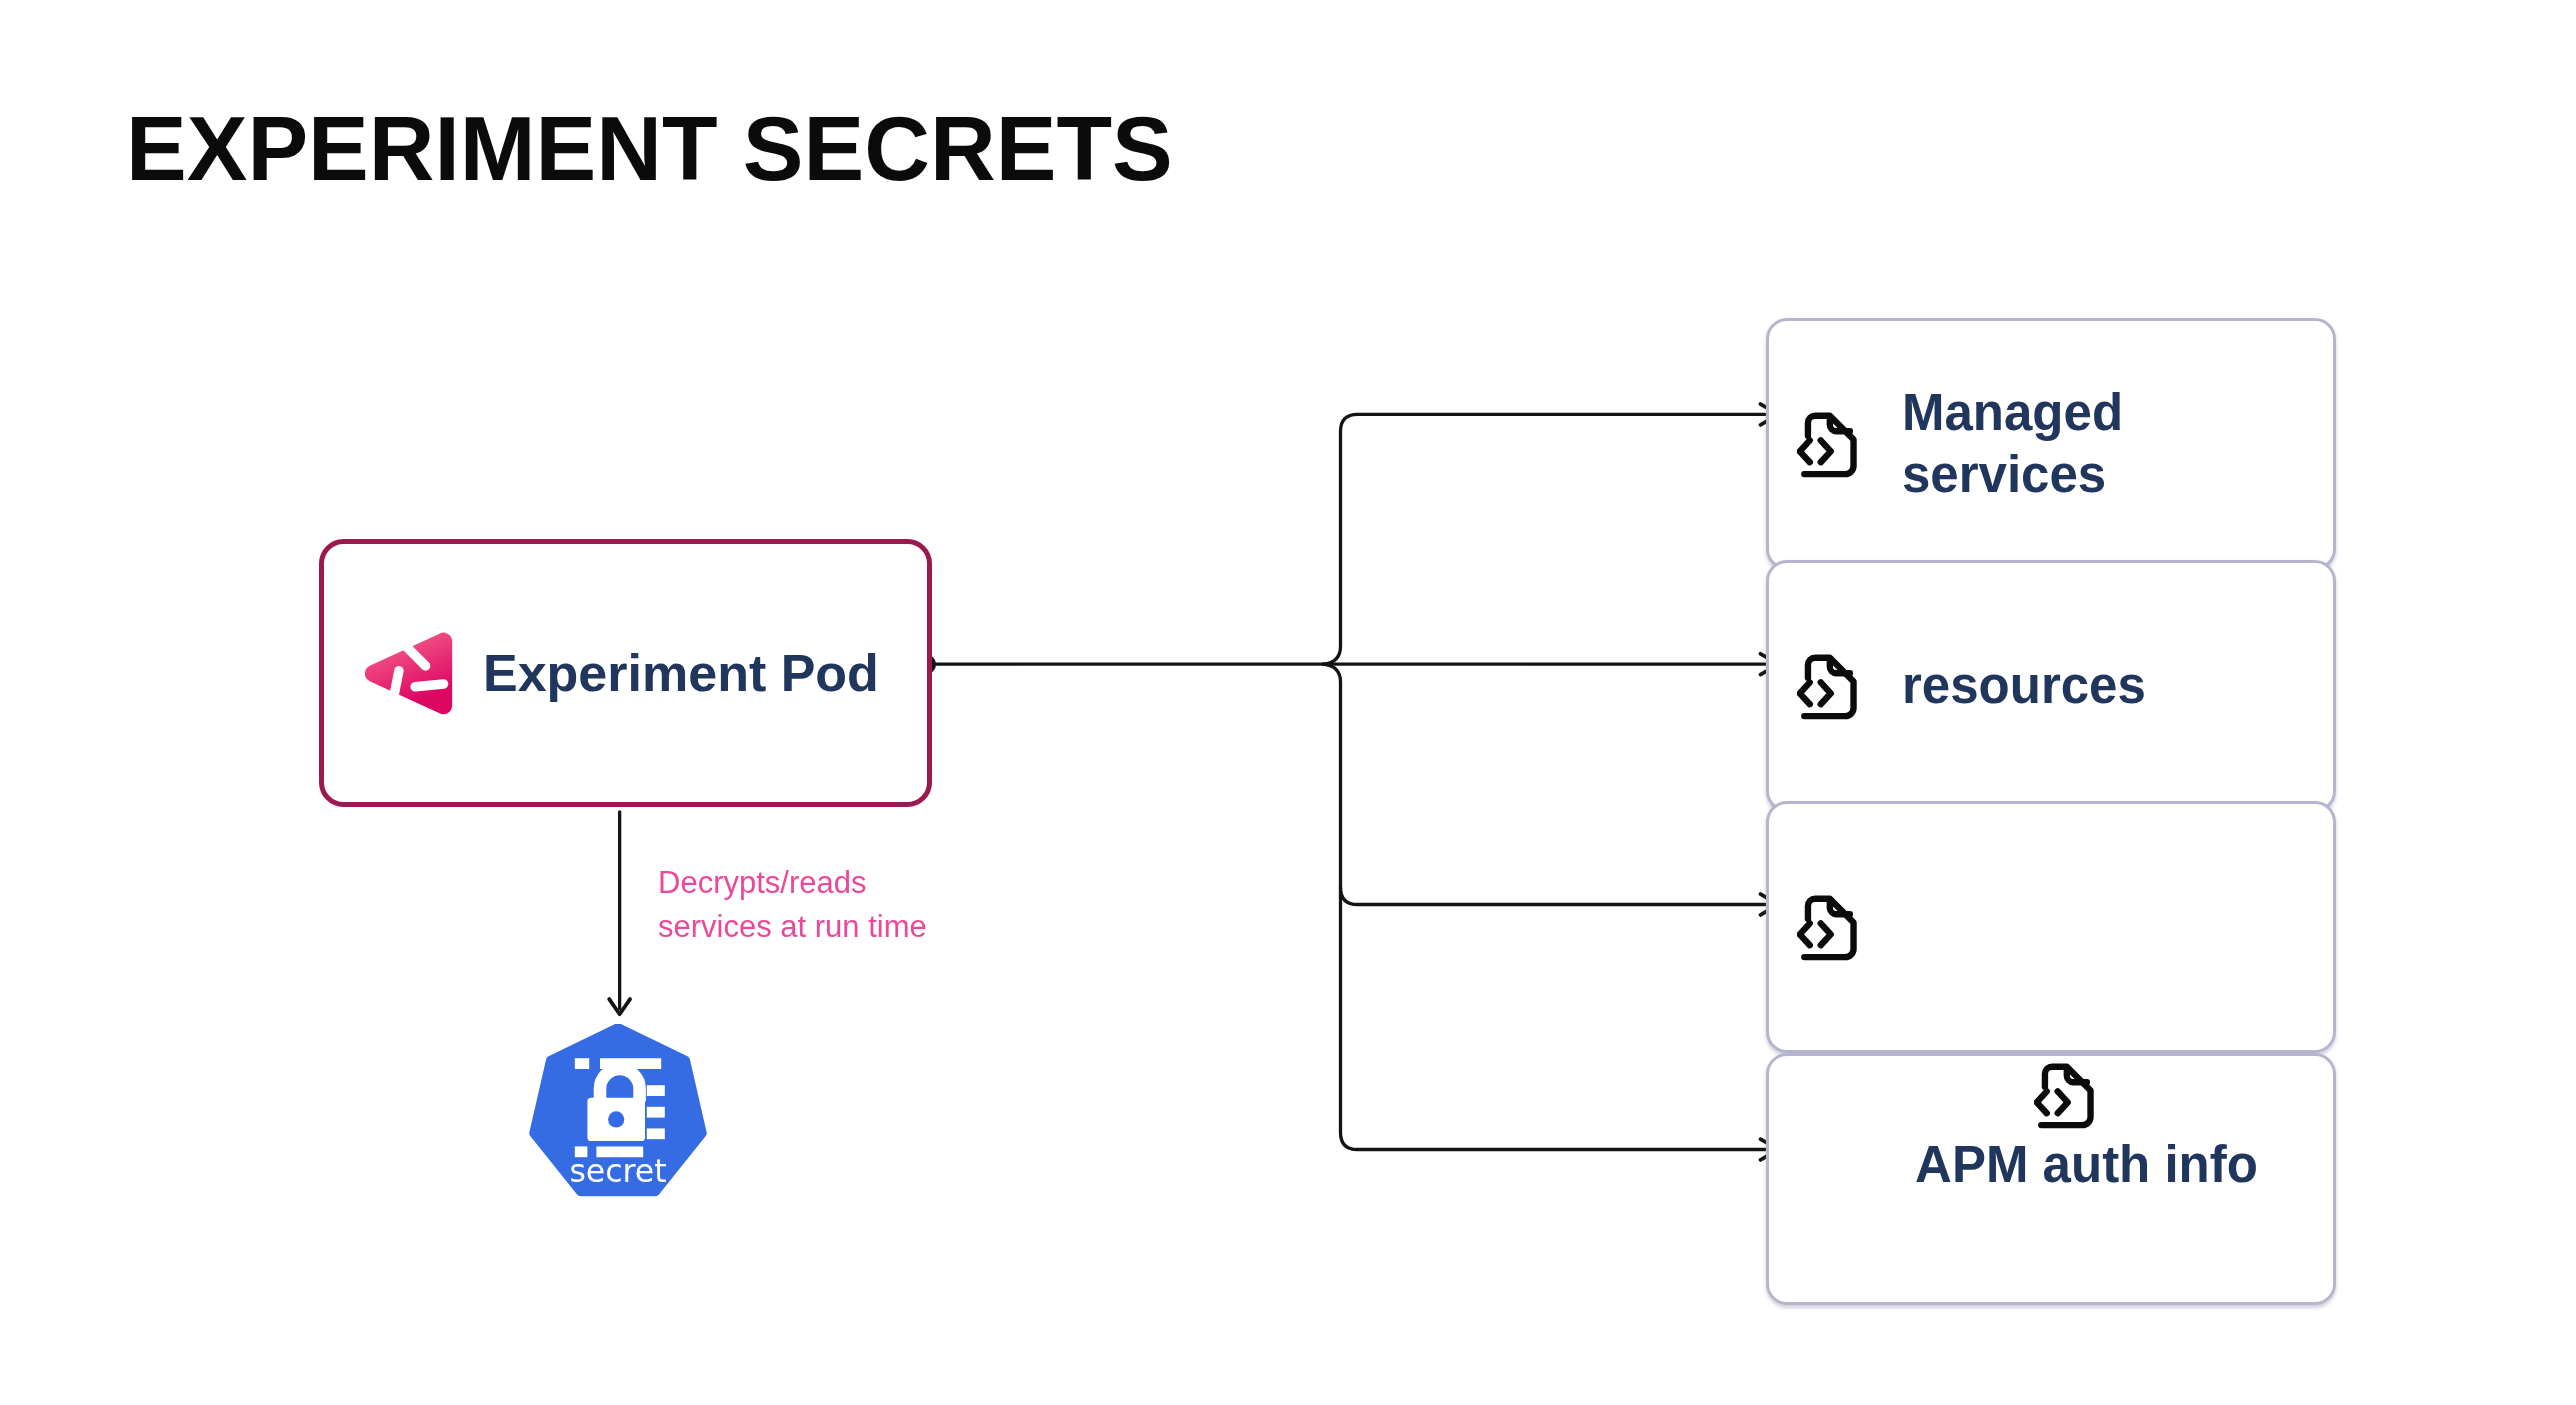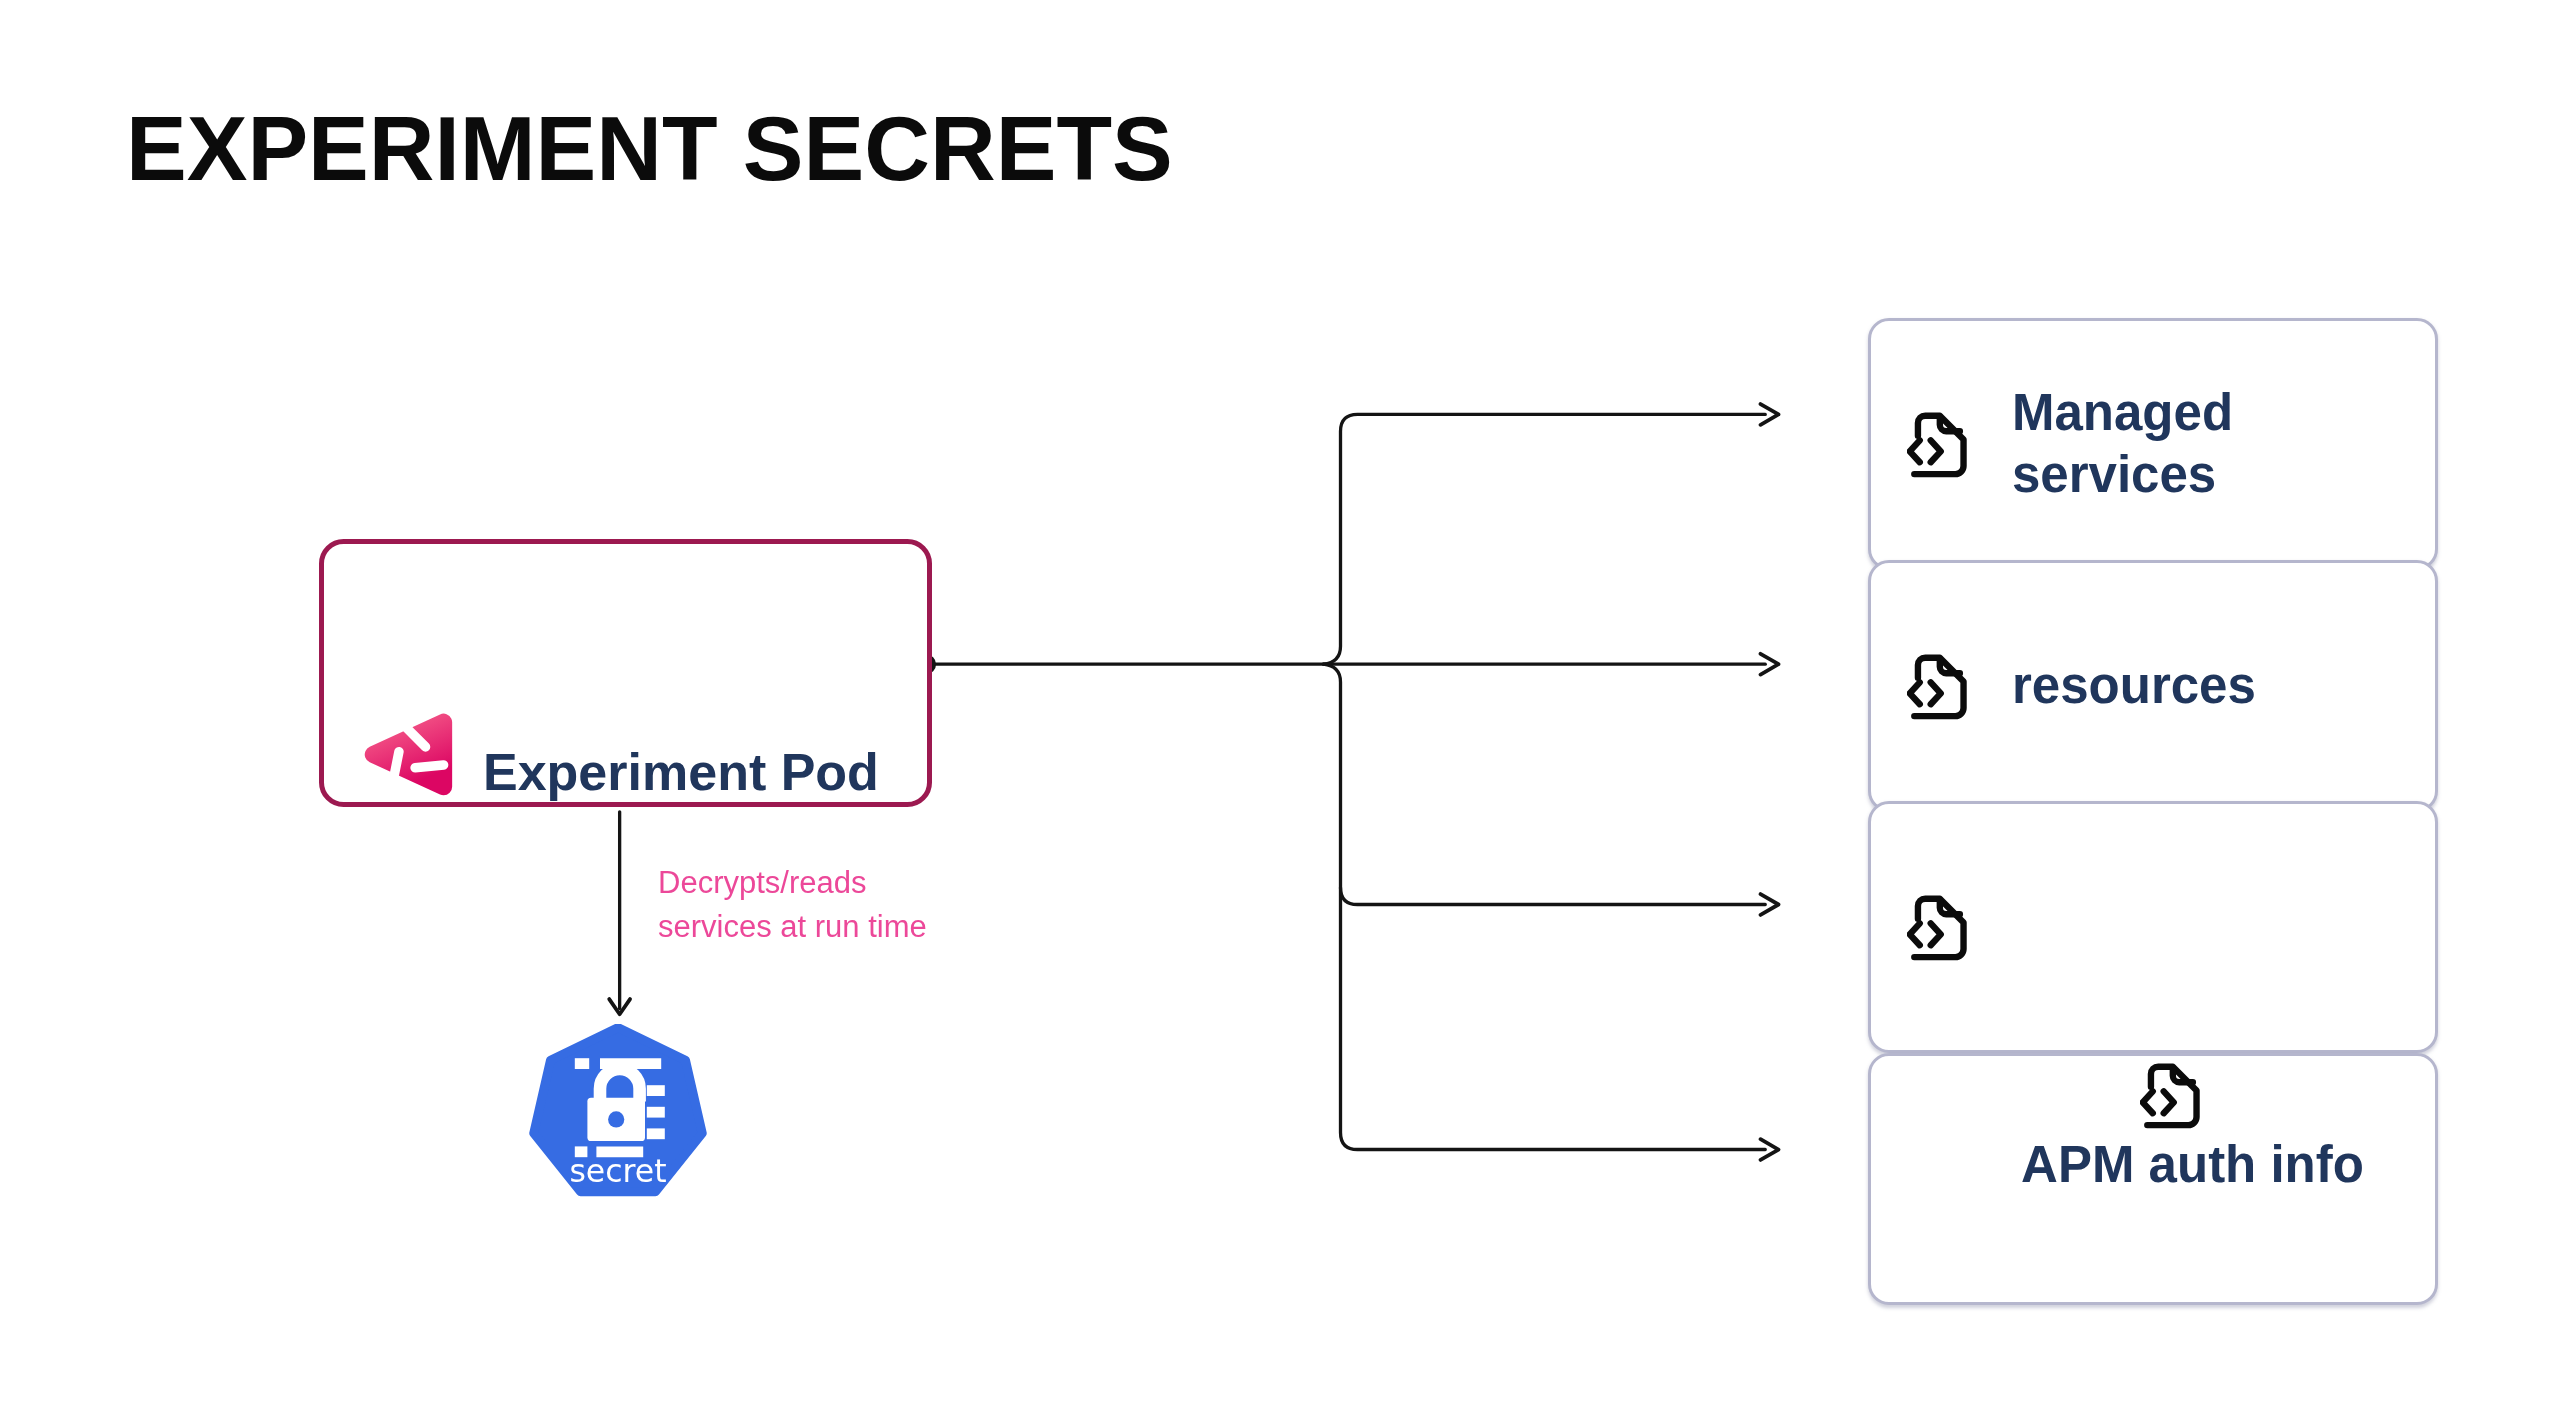--- a/index.html
+++ b/index.html
@@ -15,44 +15,44 @@
     font-size:91px;font-weight:800;letter-spacing:0px;
     color:#0b0b0b;white-space:nowrap;
   }
   .connectors{position:absolute;left:0;top:0;}
 
   
   .pod{
     position:absolute;left:319px;top:539px;width:613px;height:268px;
     box-sizing:border-box;
     border:5.7px solid #9c1950;border-radius:24.6px;background:#ffffff;
-    display:flex;align-items:flex-end;padding-left:36px;
+    display:flex;align-items:center;padding-left:36px;
   }
   .pod-logo{width:95px;height:95px;flex:0 0 auto;}
   .pod-label{
     margin-left:28px;
     font-size:52px;font-weight:700;color:#20365c;white-space:nowrap;
   }
 
   
   .edge-note{
     position:absolute;left:658px;top:861px;
     font-size:31px;line-height:44px;font-weight:500;color:#ec4899;
   }
 
   
   .secret-node{position:absolute;left:528px;top:1024px;width:180px;height:180px;}
 
   
   .target{
-    position:absolute;left:1868px;width:570px;height:252px;
+    position:absolute;left:1766px;width:570px;height:252px;
     box-sizing:border-box;
     border:3.8px solid #b5b6cd;border-radius:21px;background:#ffffff;
     box-shadow:0 2.8px 3.8px rgba(120,122,155,0.35);
-    display:flex;align-items:center;padding-left:36px;
+    display:flex;align-items:center;padding-left:28px;
   }
   .t1{top:318px;} .t2{top:560px;} .t3{top:801px;} .t4{top:1053px;flex-direction:column;}
   .file-icon{width:62px;height:78px;flex:0 0 auto;}
   .target-label{
     margin-left:43px;
     font-size:51px;line-height:62px;font-weight:700;color:#20365c;
   }
   .target-label div{white-space:nowrap;}
 </style>
 </head>

